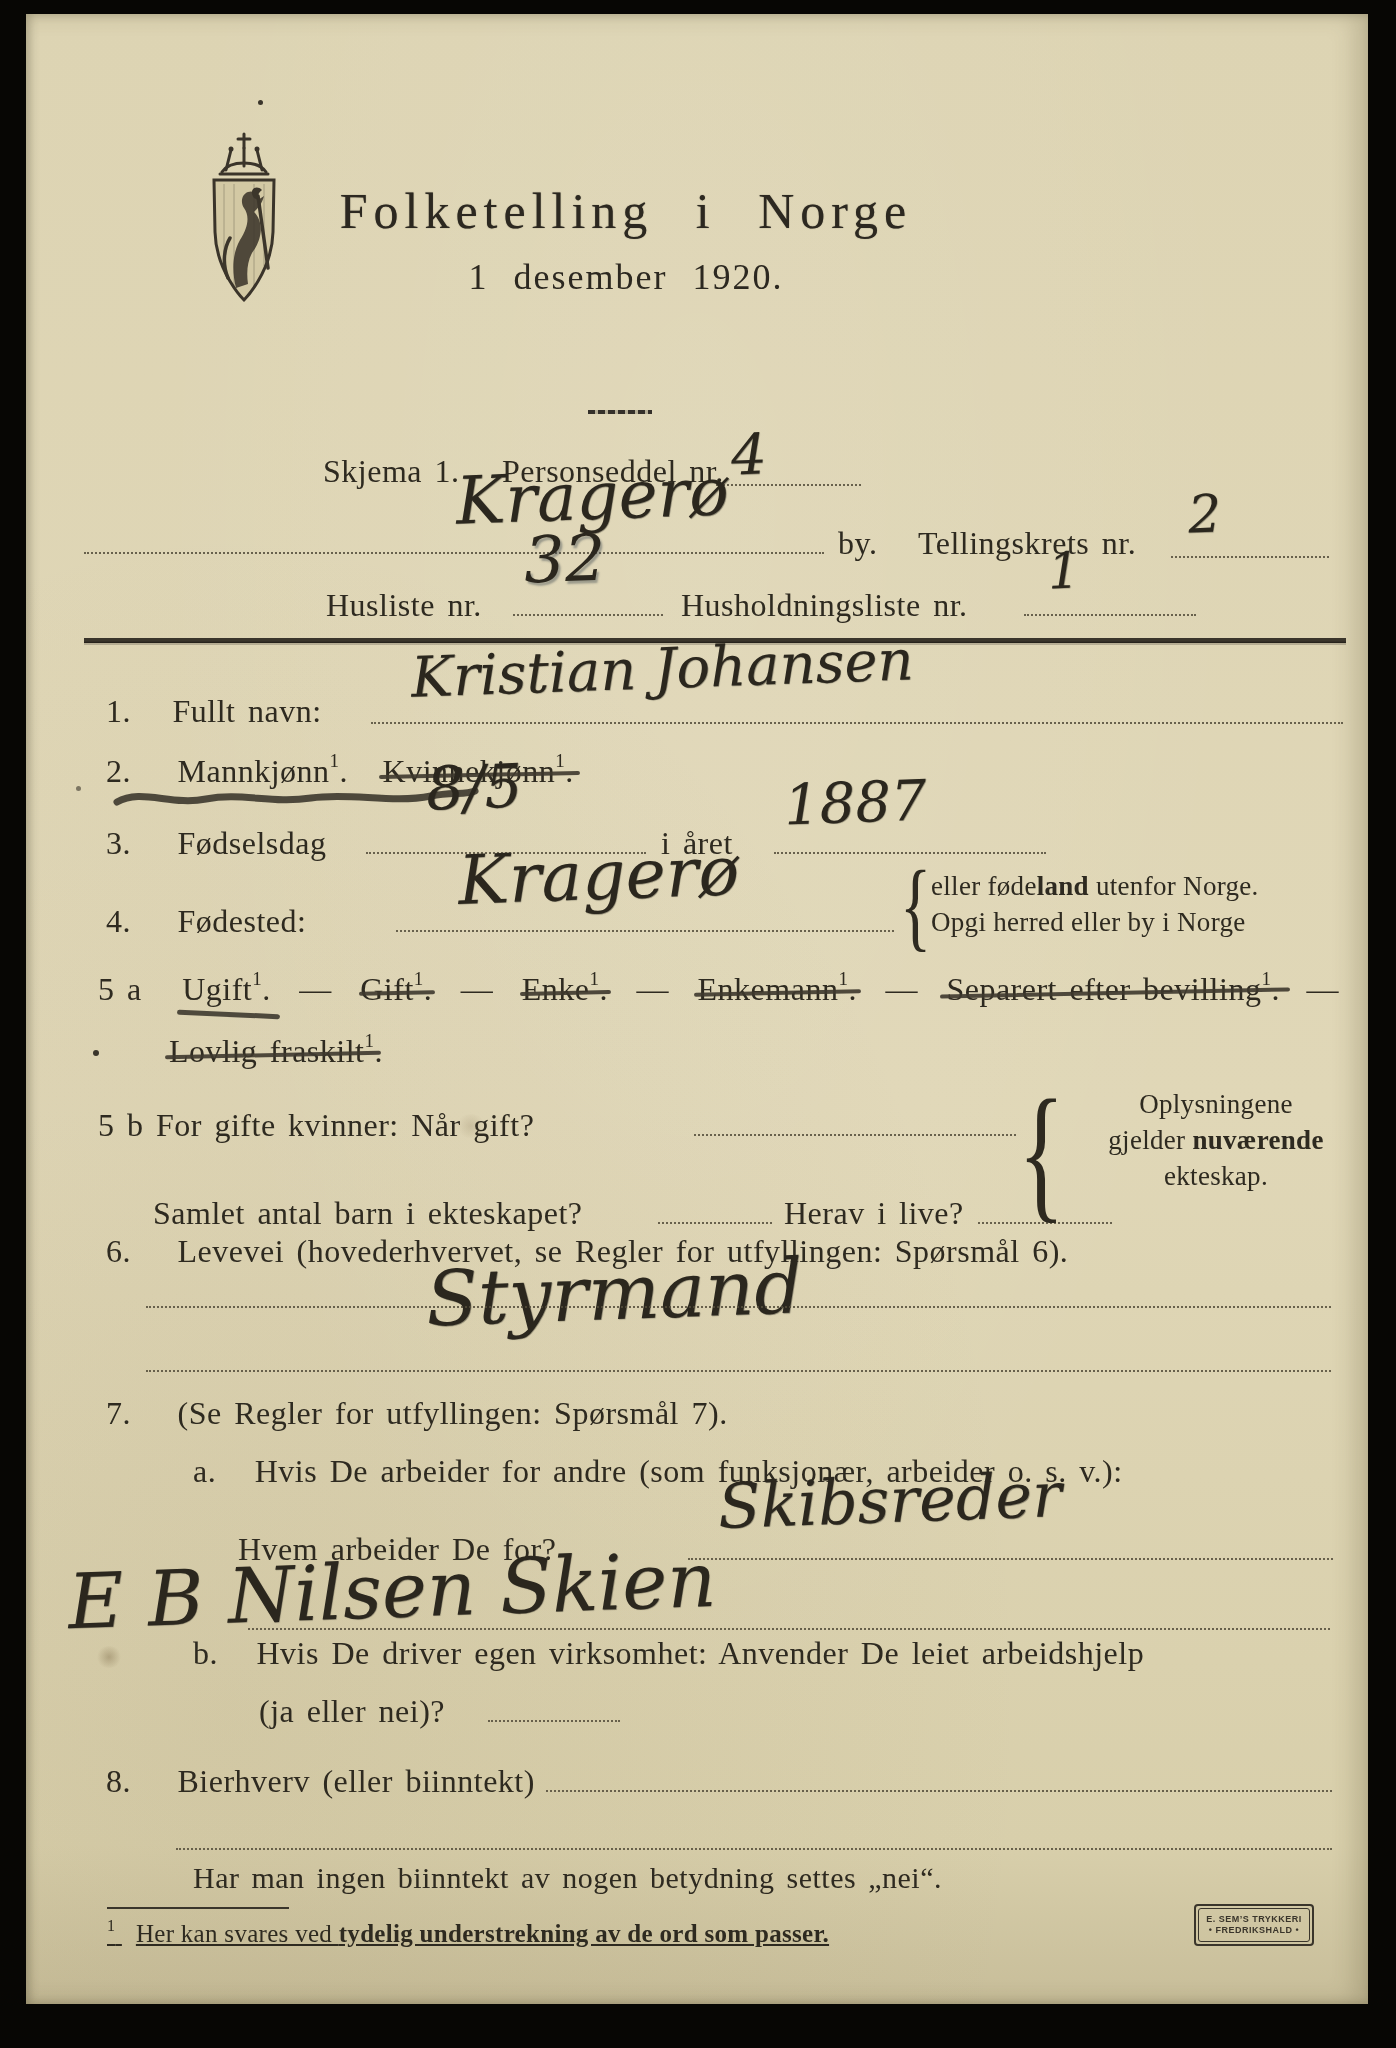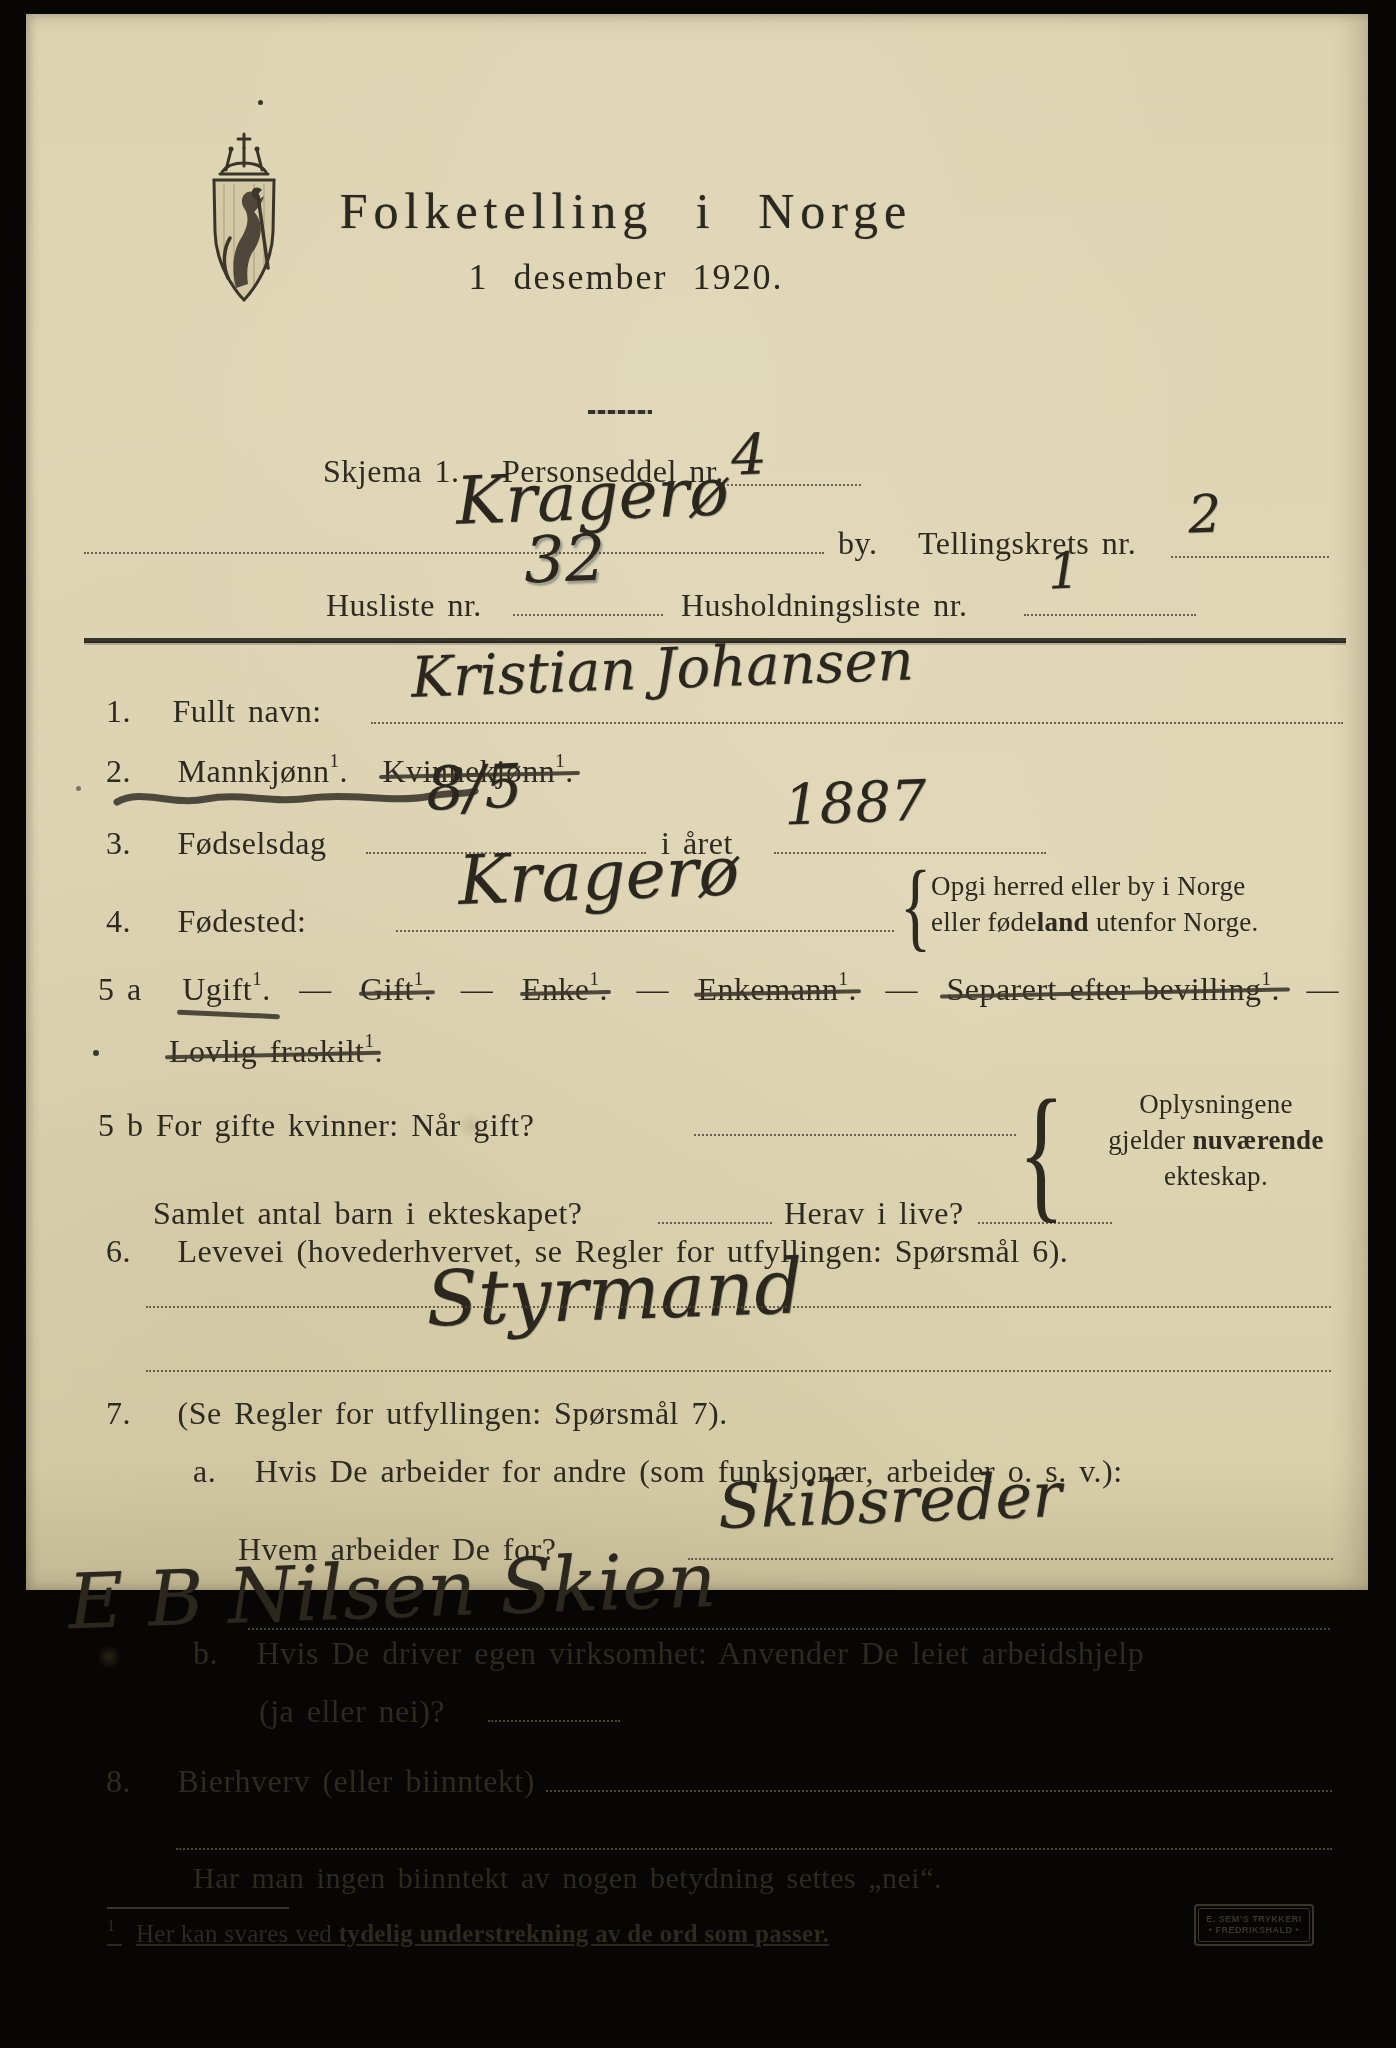--- a/index.html
+++ b/index.html
@@ -3,21 +3,21 @@
 <meta charset="utf-8">
 <style>
   html,body{margin:0;padding:0;}
   body{
     width:1396px;height:2048px;position:relative;
     background:#070604;
     font-family:"Liberation Serif",serif;
     overflow:hidden;
   }
   .paper{
-    position:absolute;left:26px;top:14px;width:1342px;height:1576px;
+    position:absolute;left:26px;top:14px;width:1342px;height:1990px;
     background:
       radial-gradient(ellipse at 50% 25%, rgba(255,255,255,0.07), transparent 60%),
       radial-gradient(ellipse at 15% 85%, rgba(120,100,60,0.08), transparent 50%),
       linear-gradient(180deg,#ddd4b3 0%,#e0d7b7 55%,#d8cfab 92%,#c7bd99 100%);
     box-shadow:inset -14px 0 22px rgba(90,80,50,.22), inset 4px 0 10px rgba(40,35,20,.25);
   }
   .row{position:absolute;white-space:nowrap;font-size:32px;letter-spacing:.5px;word-spacing:4px;color:#2e2a20;}
   .small-note{position:absolute;font-size:27px;line-height:36px;color:#2e2a20;letter-spacing:.3px;}
   .sup{font-size:19px;vertical-align:top;position:relative;top:-3px;}
   .b{font-weight:bold;}
@@ -167,22 +167,22 @@
   <div class="hand" style="left:758px;top:756px;font-size:56px;">1887</div>
 
   <div class="row" style="left:80px;top:889px;">
     <span>4.</span>
     <span style="margin-left:34px;">Fødested:</span>
   </div>
   <div class="dotl" style="left:370px;top:916px;width:498px;"></div>
   <div class="hand" style="left:432px;top:822px;font-size:68px;">Kragerø</div>
   <div class="brace" style="left:874px;top:834px;font-size:100px;">{</div>
   <div class="small-note" style="left:905px;top:854px;width:420px;">
+    <div><span>eller føde</span><span class="b">land</span><span> utenfor Norge.</span></div>
     <div>Opgi herred eller by i Norge</div>
-    <div><span>eller føde</span><span class="b">land</span><span> utenfor Norge.</span></div>
   </div>
 
   <div class="row" style="left:72px;top:957px;">
     <span>5 a</span>
     <span class="ugift" style="margin-left:28px;"><span>Ugift</span><sup class="sup">1</sup><span>.</span></span>
     <span style="margin-left:16px;">—</span>
     <span class="xstrike" style="margin-left:16px;"><span>Gift</span><sup class="sup">1</sup><span>.</span></span>
     <span style="margin-left:16px;">—</span>
     <span class="xstrike" style="margin-left:16px;"><span>Enke</span><sup class="sup">1</sup><span>.</span></span>
     <span style="margin-left:16px;">—</span>

